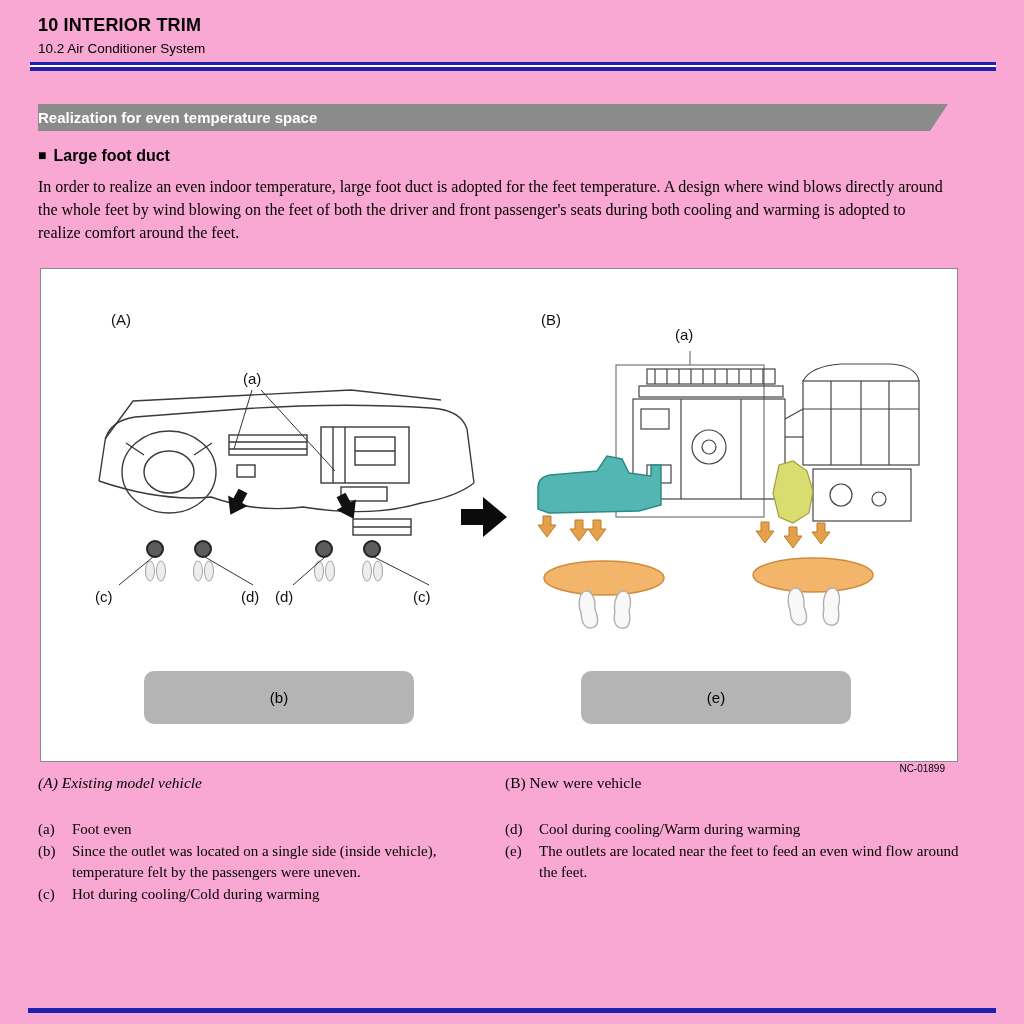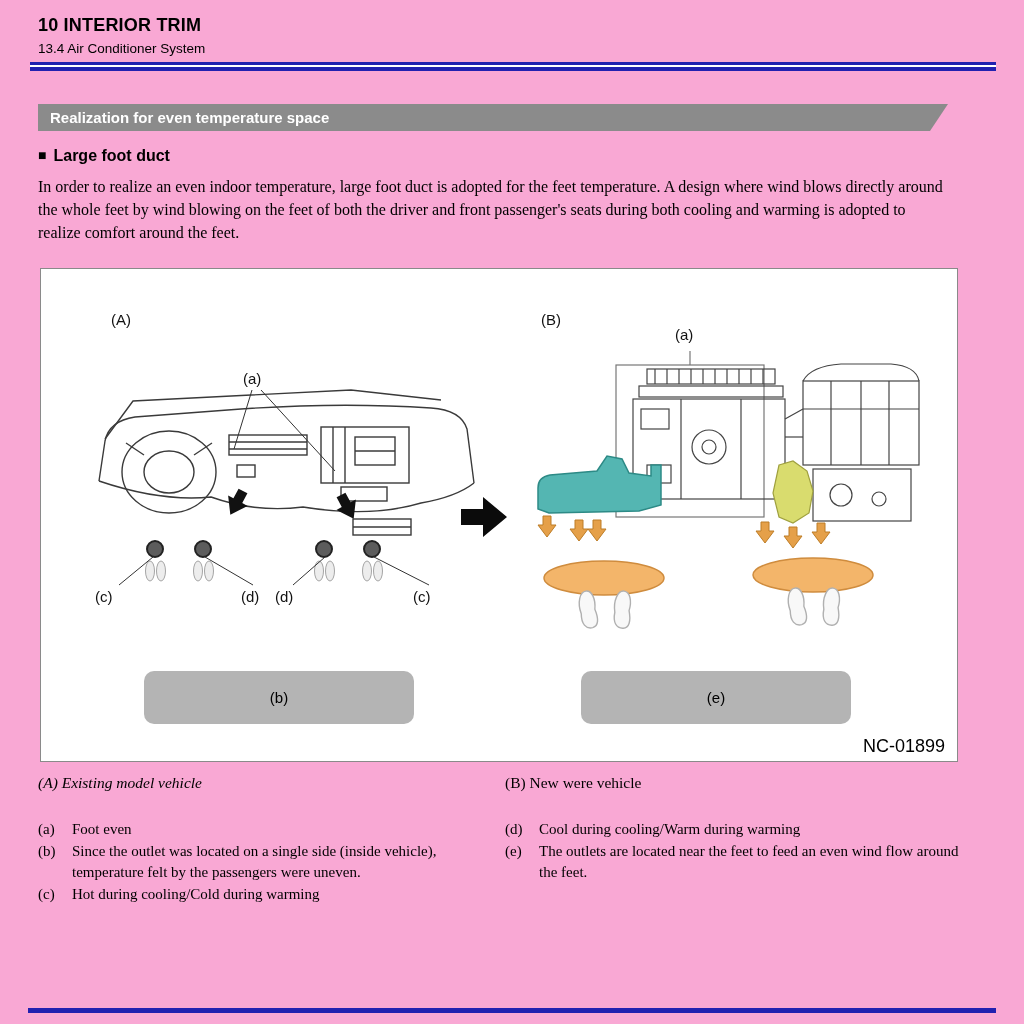--- a/index.html
+++ b/index.html
@@ -7,54 +7,54 @@
   body { width:1024px; height:1024px; font-family:"Liberation Sans",sans-serif; color:#000; }
   .page { position:relative; width:1024px; height:1024px; background:#f9a8d4; overflow:hidden; }
 
   .chapter { position:absolute; left:38px; top:15px; font-size:18px; font-weight:bold; letter-spacing:.2px; }
   .section { position:absolute; left:38px; top:41px; font-size:13.5px; }
   .rule-top { position:absolute; left:30px; right:28px; top:62px; height:9px;
     background:linear-gradient(#2121b0 0 3.5px, #ffffff 3.5px 5.5px, #2121b0 5.5px 9px); }
 
   .banner { position:absolute; left:38px; top:104px; width:910px; height:27px;
     background:#8b8b8b; color:#fff; font-weight:bold; font-size:15px; line-height:27px;
-    padding-left:12px; clip-path:polygon(0 0,100% 0,calc(100% - 18px) 100%,0 100%); }
+    clip-path:polygon(0 0,100% 0,calc(100% - 18px) 100%,0 100%); }
 
   .subheading { position:absolute; left:38px; top:147px; font-size:16px; font-weight:bold; }
   .subheading .sq { margin-right:7px; font-size:14px; vertical-align:1px; }
 
   .body-text { position:absolute; left:38px; top:175px; width:912px;
     font-family:"Liberation Serif",serif; font-size:16px; line-height:23px; }
 
   .figure { position:absolute; left:40px; top:268px; width:918px; height:494px;
     border:1px solid #8a8a8a; background:#fff; }
   .figure svg { position:absolute; left:0; top:0; }
   .fig-label { position:absolute; font-size:15px; color:#111; white-space:nowrap; }
   .note-box { position:absolute; width:270px; height:53px; background:#b4b4b4;
     border-radius:10px; display:flex; align-items:center; justify-content:center; font-size:15px; }
-  .fig-code { position:absolute; right:12px; top:467px; font-size:18px; }
+  .fig-code { position:absolute; right:12px; top:494px; font-size:10px; }
 
   .caption { position:absolute; top:774px; font-family:"Liberation Serif",serif; font-size:15.5px; }
   .cap-a { left:38px;font-style:italic; } .cap-b { left:505px; }
 
   .legend-col { position:absolute; top:819px; font-family:"Liberation Serif",serif;
     font-size:15px; line-height:21.5px; }
   .legend-left { left:38px; width:450px; }
   .legend-right { left:505px; width:454px; }
   .legend-row { display:grid; grid-template-columns:28px 1fr; column-gap:6px; }
 
   .rule-bottom { position:absolute; left:28px; right:28px; top:1008px; height:5px; background:#2121b0; }
 </style>
 </head>
 <body>
 
 <div class="page">
 
   <div class="chapter">10 INTERIOR TRIM</div>
-  <div class="section">13.4 Air Conditioner System</div>
+  <div class="section">10.2 Air Conditioner System</div>
   <div class="rule-top"></div>
 
   <div class="banner">
     <span>Realization for even temperature space</span>
   </div>
 
   <div class="subheading">
     <span class="sq">■</span><span>Large foot duct</span>
   </div>
 

